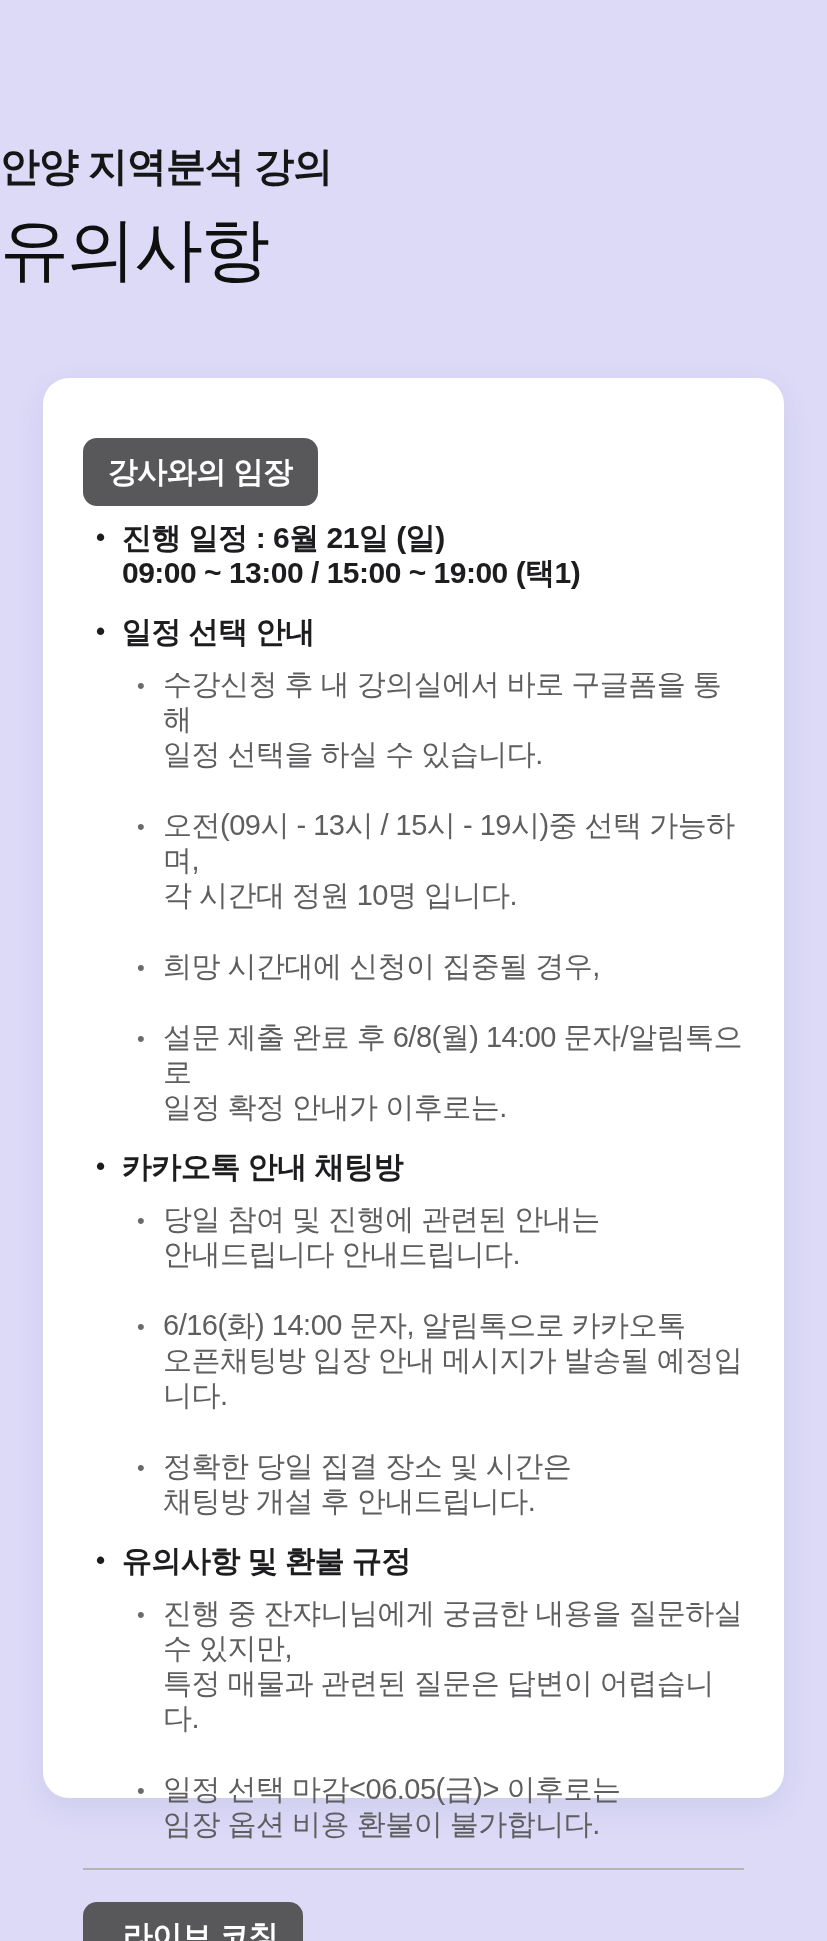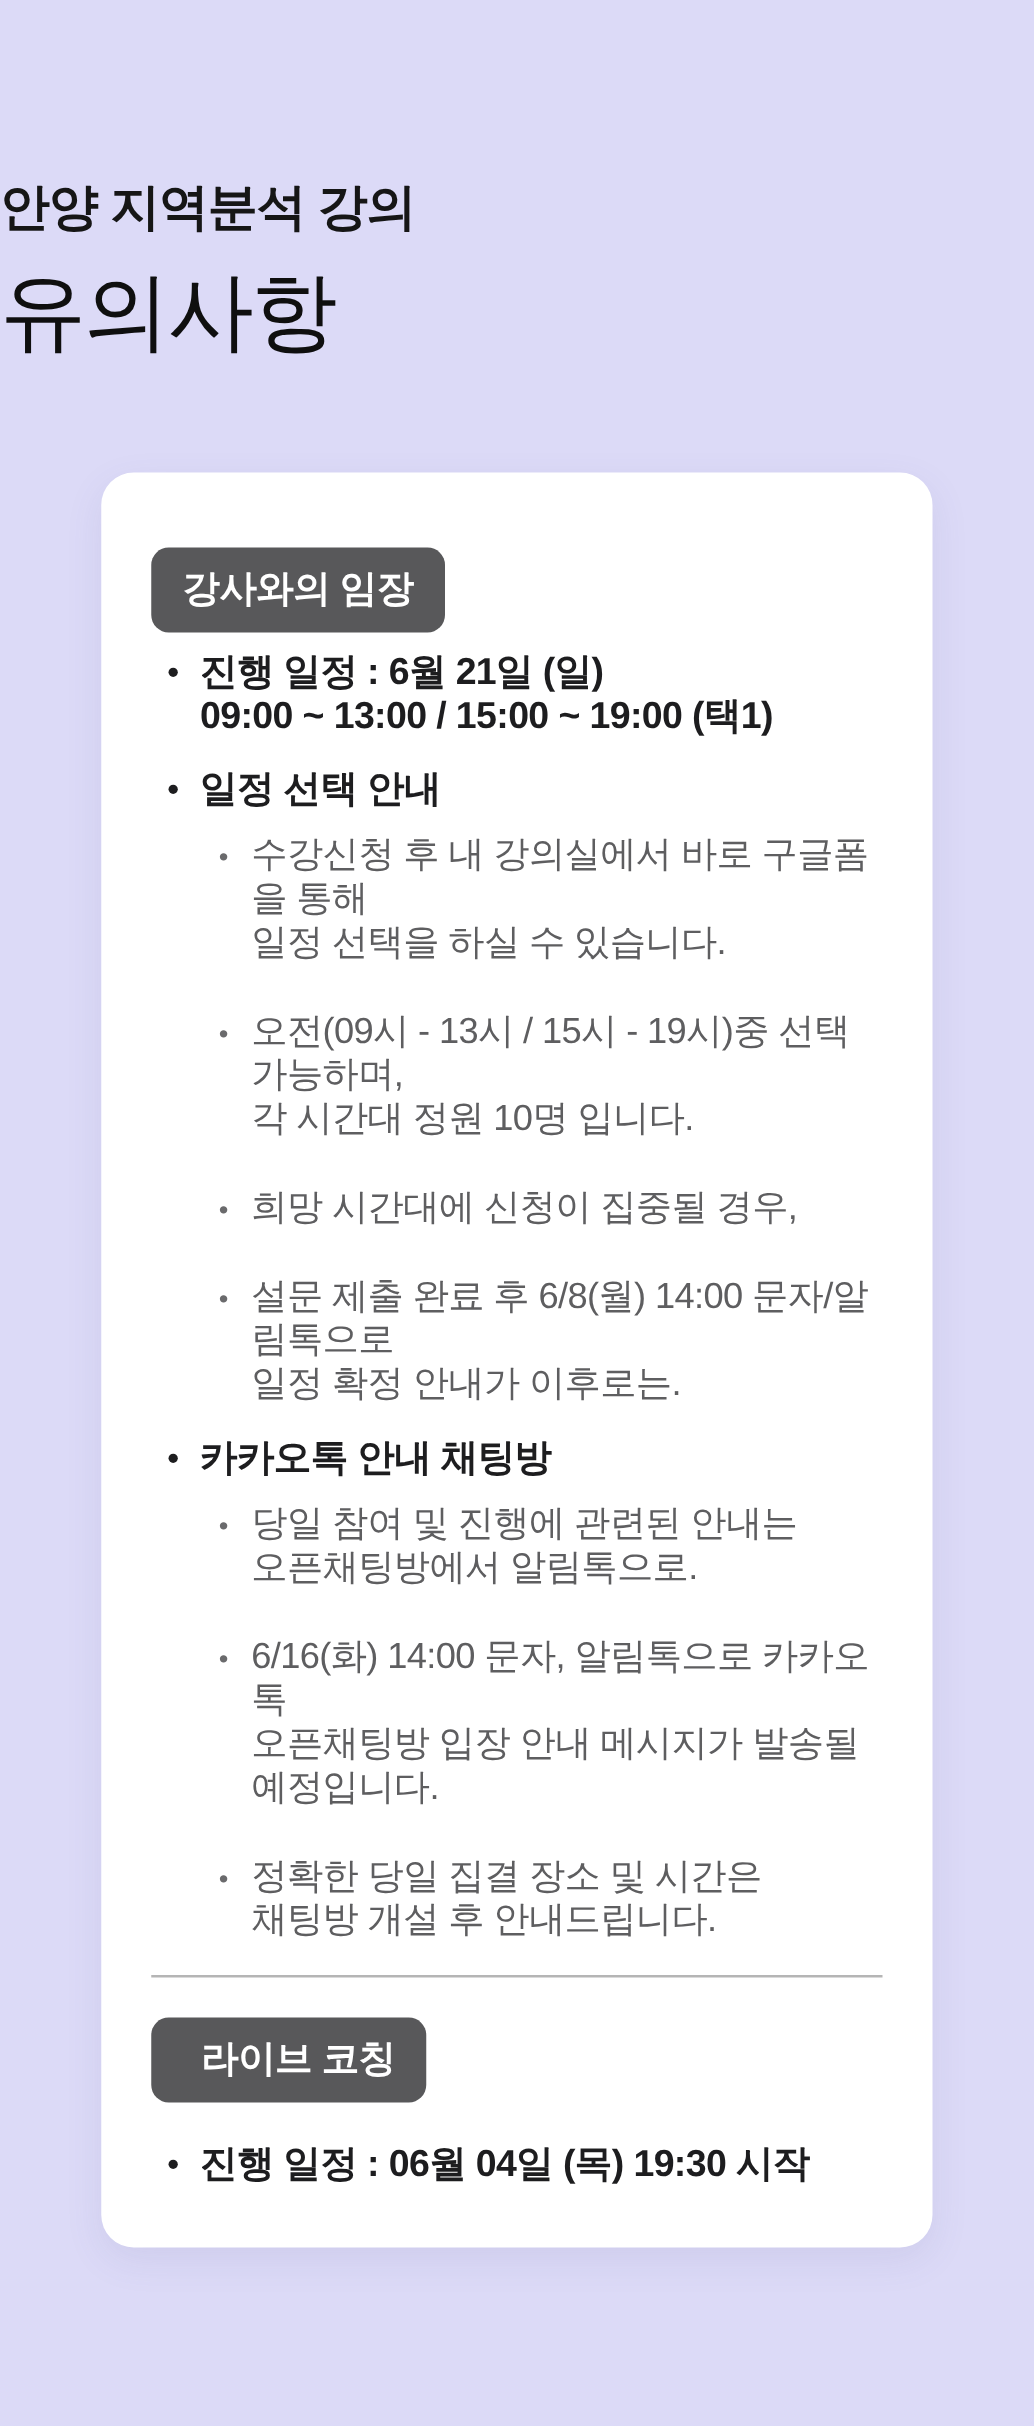--- a/index.html
+++ b/index.html
@@ -13,21 +13,21 @@
   .header { padding-top: 142px; }
   .subtitle {
     font-size: 40px; font-weight: 700; color: #161616;
     line-height: 48px; letter-spacing: -1px;
   }
   .title {
     font-size: 69px; font-weight: 400; color: #0f0f0f;
     line-height: 92px; margin: 14px 0 0; letter-spacing: -2px;
   }
   .card {
-    width: 665px; height: 1420px; margin: 82px auto 0;
+    width: 741px; height: 1420px; margin: 82px auto 0;
     background: #ffffff; border-radius: 26px;
     padding: 60px 40px 0; box-sizing: border-box;
     box-shadow: 0 10px 30px rgba(90, 90, 150, 0.10);
   }
   .badge {
     display: inline-block; background: #58585a; color: #ffffff;
     font-size: 30px; font-weight: 700; line-height: 30px;
     padding: 19px 25px; border-radius: 14px; letter-spacing: -0.5px;
   }
   ul { list-style: none; margin: 0; padding: 0; }
@@ -99,33 +99,46 @@
               <span class="line">일정 확정 안내가 이후로는.</span>
             </li>
           </ul>
         </li>
 
         <li class="group">
           <span class="line">카카오톡 안내 채팅방</span>
           <ul class="lv2">
             <li>
               <span class="line">당일 참여 및 진행에 관련된 안내는</span>
-              <span class="line">오픈채팅방에서 알림톡으로.</span>
+              <span class="line">안내드립니다 안내드립니다.</span>
             </li>
             <li>
               <span class="line">6/16(화) 14:00 문자, 알림톡으로 카카오톡</span>
               <span class="line">오픈채팅방 입장 안내 메시지가 발송될 예정입니다.</span>
             </li>
             <li>
               <span class="line">정확한 당일 집결 장소 및 시간은</span>
               <span class="line">채팅방 개설 후 안내드립니다.</span>
             </li>
           </ul>
         </li>
 
+        <li class="group">
+          <span class="line">유의사항 및 환불 규정</span>
+          <ul class="lv2">
+            <li>
+              <span class="line">진행 중 잔쟈니님에게 궁금한 내용을 질문하실 수 있지만,</span>
+              <span class="line">특정 매물과 관련된 질문은 답변이 어렵습니다.</span>
+            </li>
+            <li>
+              <span class="line">일정 선택 마감&lt;06.05(금)&gt; 이후로는</span>
+              <span class="line">임장 옵션 비용 환불이 불가합니다.</span>
+            </li>
+          </ul>
+        </li>
       </ul>
     </section>
 
     <div class="divider"></div>
 
     <section class="section2">
       <span class="badge">라이브 코칭</span>
       <ul class="lv1">
         <li class="schedule">
           <span class="line">진행 일정 : 06월 04일 (목) 19:30 시작</span>

